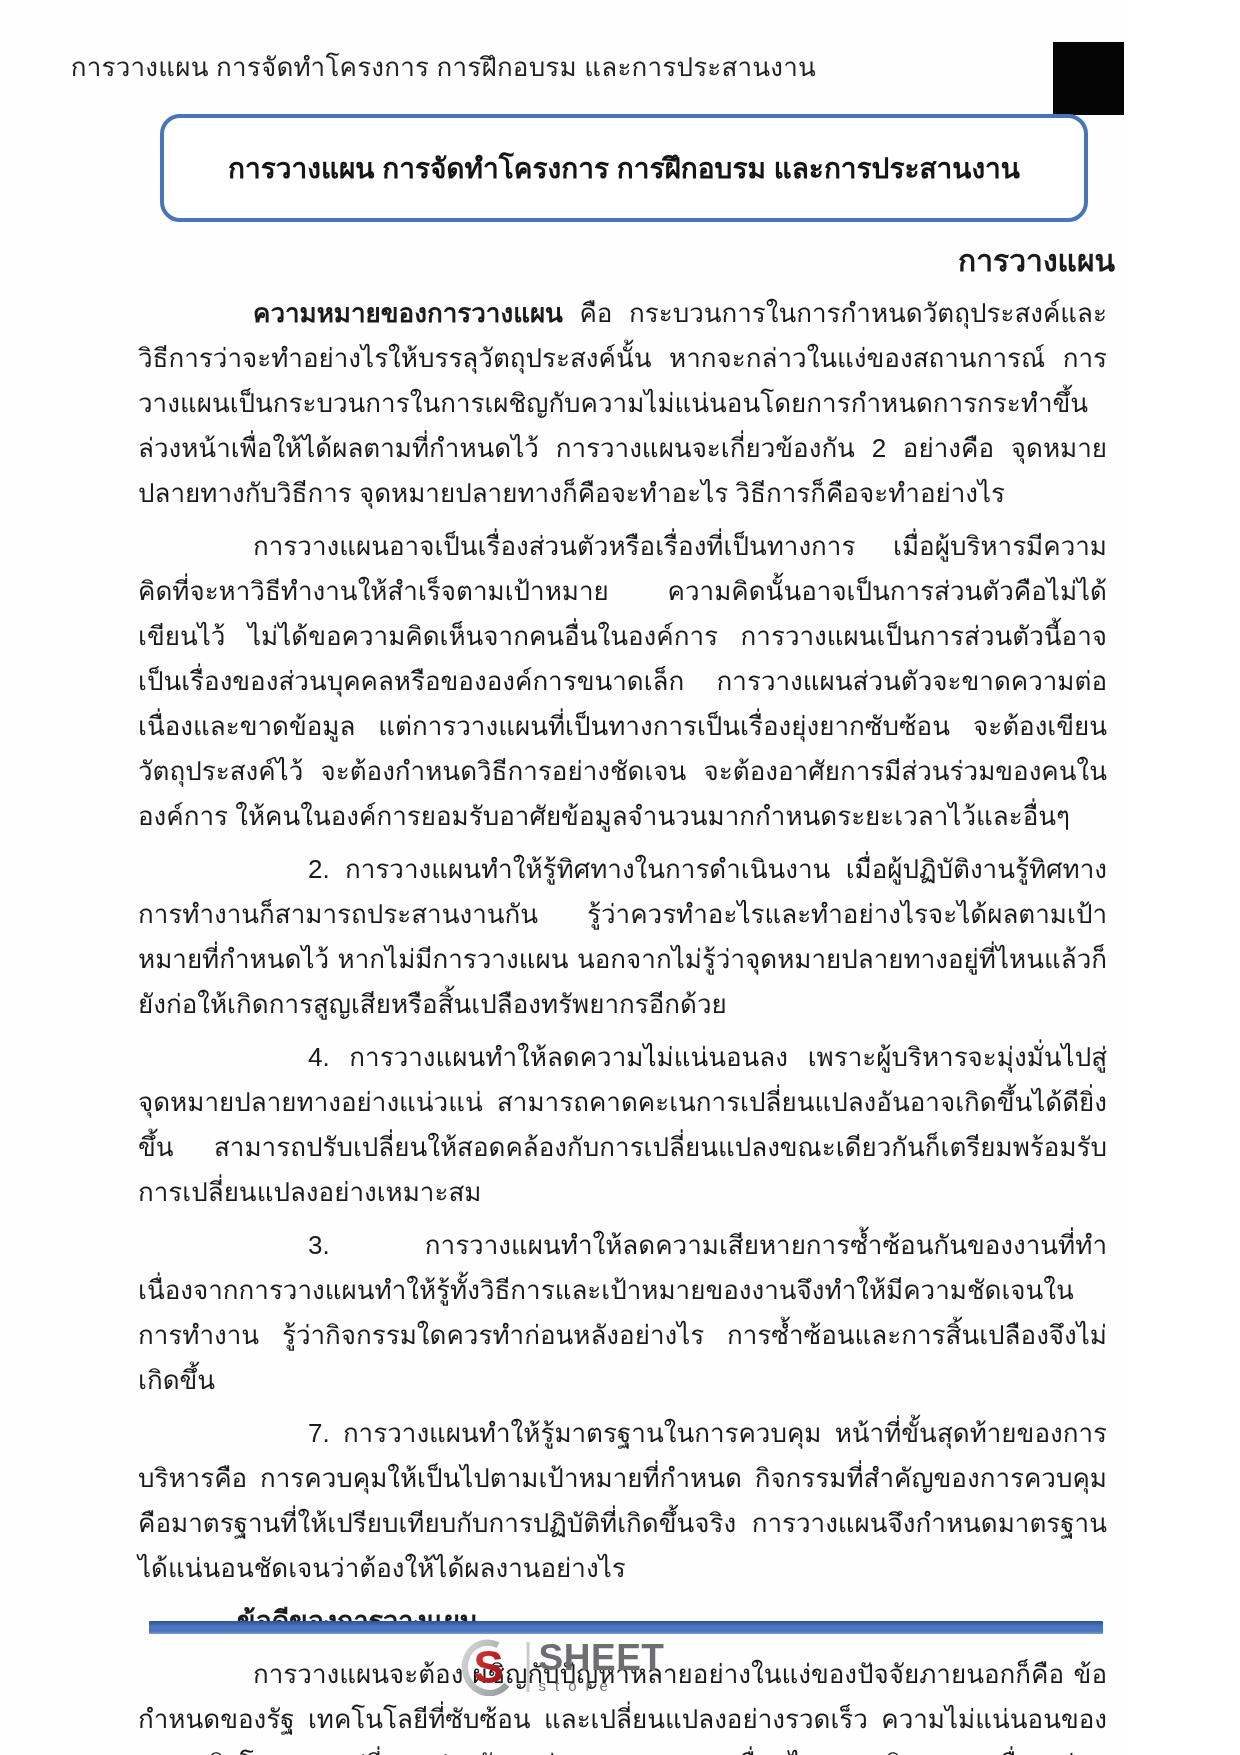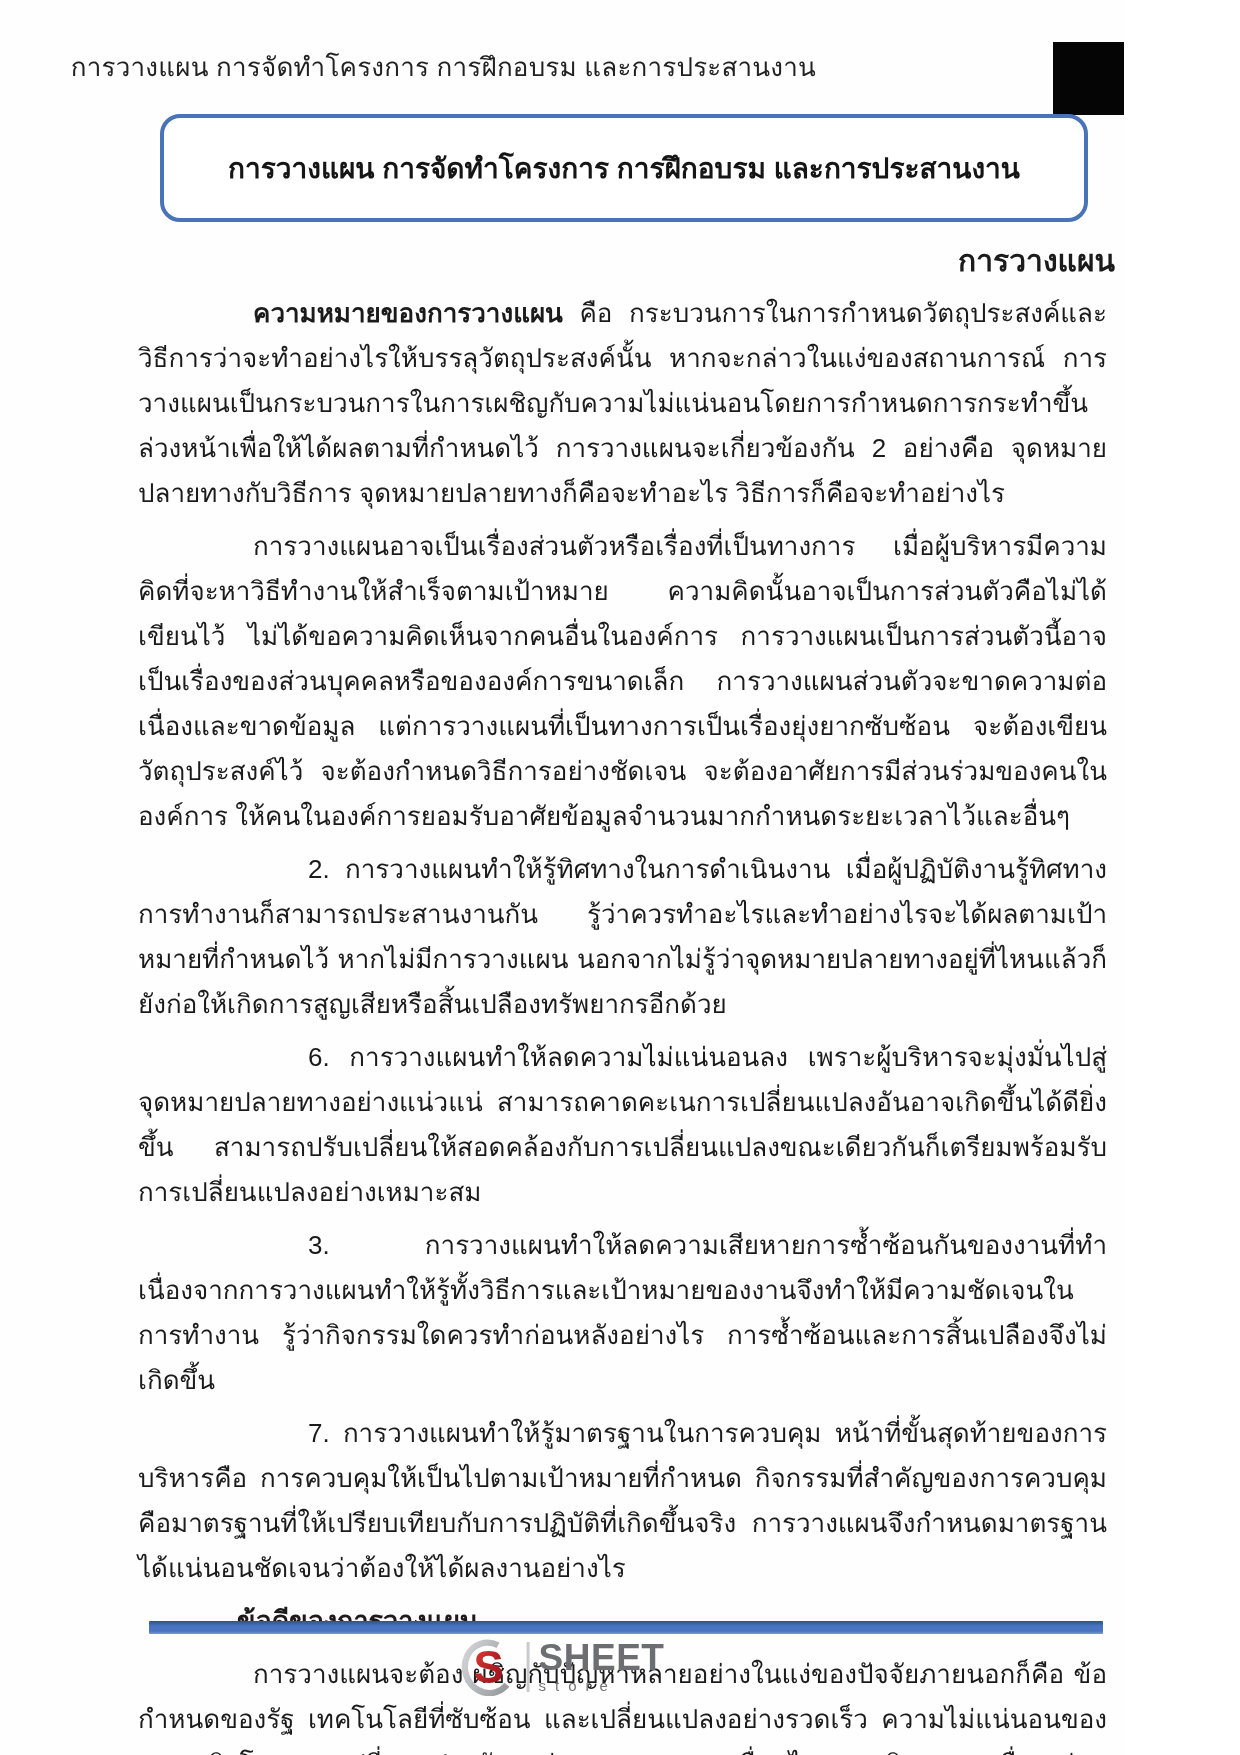--- a/index.html
+++ b/index.html
@@ -94,21 +94,21 @@
   <div class="main-text">
     <div class="section-title">การวางแผน</div>
 
     <p class="para"><span class="bold-lead">ความหมายของการวางแผน</span><span> คือ กระบวนการในการกำหนดวัตถุประสงค์และวิธีการว่าจะทำอย่างไรให้บรรลุวัตถุประสงค์นั้น หากจะกล่าวในแง่ของสถานการณ์ การวางแผนเป็นกระบวนการในการเผชิญกับความไม่แน่นอนโดยการกำหนดการกระทำขึ้นล่วงหน้าเพื่อให้ได้ผลตามที่กำหนดไว้ การวางแผนจะเกี่ยวข้องกัน 2 อย่างคือ จุดหมายปลายทางกับวิธีการ จุดหมายปลายทางก็คือจะทำอะไร วิธีการก็คือจะทำอย่างไร</span></p>
 
     <p class="para">การวางแผนอาจเป็นเรื่องส่วนตัวหรือเรื่องที่เป็นทางการ เมื่อผู้บริหารมีความคิดที่จะหาวิธีทำงานให้สำเร็จตามเป้าหมาย ความคิดนั้นอาจเป็นการส่วนตัวคือไม่ได้เขียนไว้ ไม่ได้ขอความคิดเห็นจากคนอื่นในองค์การ การวางแผนเป็นการส่วนตัวนี้อาจเป็นเรื่องของส่วนบุคคลหรือขององค์การขนาดเล็ก การวางแผนส่วนตัวจะขาดความต่อเนื่องและขาดข้อมูล แต่การวางแผนที่เป็นทางการเป็นเรื่องยุ่งยากซับซ้อน จะต้องเขียนวัตถุประสงค์ไว้ จะต้องกำหนดวิธีการอย่างชัดเจน จะต้องอาศัยการมีส่วนร่วมของคนในองค์การ ให้คนในองค์การยอมรับอาศัยข้อมูลจำนวนมากกำหนดระยะเวลาไว้และอื่นๆ</p>
 
 
     <p class="para objective">2. การวางแผนทำให้รู้ทิศทางในการดำเนินงาน เมื่อผู้ปฏิบัติงานรู้ทิศทางการทำงานก็สามารถประสานงานกัน รู้ว่าควรทำอะไรและทำอย่างไรจะได้ผลตามเป้าหมายที่กำหนดไว้ หากไม่มีการวางแผน นอกจากไม่รู้ว่าจุดหมายปลายทางอยู่ที่ไหนแล้วก็ยังก่อให้เกิดการสูญเสียหรือสิ้นเปลืองทรัพยากรอีกด้วย</p>
 
-    <p class="para objective">6. การวางแผนทำให้ลดความไม่แน่นอนลง เพราะผู้บริหารจะมุ่งมั่นไปสู่จุดหมายปลายทางอย่างแน่วแน่ สามารถคาดคะเนการเปลี่ยนแปลงอันอาจเกิดขึ้นได้ดียิ่งขึ้น สามารถปรับเปลี่ยนให้สอดคล้องกับการเปลี่ยนแปลงขณะเดียวกันก็เตรียมพร้อมรับการเปลี่ยนแปลงอย่างเหมาะสม</p>
+    <p class="para objective">4. การวางแผนทำให้ลดความไม่แน่นอนลง เพราะผู้บริหารจะมุ่งมั่นไปสู่จุดหมายปลายทางอย่างแน่วแน่ สามารถคาดคะเนการเปลี่ยนแปลงอันอาจเกิดขึ้นได้ดียิ่งขึ้น สามารถปรับเปลี่ยนให้สอดคล้องกับการเปลี่ยนแปลงขณะเดียวกันก็เตรียมพร้อมรับการเปลี่ยนแปลงอย่างเหมาะสม</p>
 
     <p class="para objective">3. การวางแผนทำให้ลดความเสียหายการซ้ำซ้อนกันของงานที่ทำ เนื่องจากการวางแผนทำให้รู้ทั้งวิธีการและเป้าหมายของงานจึงทำให้มีความชัดเจนในการทำงาน รู้ว่ากิจกรรมใดควรทำก่อนหลังอย่างไร การซ้ำซ้อนและการสิ้นเปลืองจึงไม่เกิดขึ้น</p>
 
     <p class="para objective">7. การวางแผนทำให้รู้มาตรฐานในการควบคุม หน้าที่ขั้นสุดท้ายของการบริหารคือ การควบคุมให้เป็นไปตามเป้าหมายที่กำหนด กิจกรรมที่สำคัญของการควบคุมคือมาตรฐานที่ให้เปรียบเทียบกับการปฏิบัติที่เกิดขึ้นจริง การวางแผนจึงกำหนดมาตรฐานได้แน่นอนชัดเจนว่าต้องให้ได้ผลงานอย่างไร</p>
 
     <div class="sub-heading">ข้อดีของการวางแผน</div>
 
     <p class="para">การวางแผนจะต้องเผชิญกับปัญหาหลายอย่างในแง่ของปัจจัยภายนอกก็คือ ข้อกำหนดของรัฐ เทคโนโลยีที่ซับซ้อน และเปลี่ยนแปลงอย่างรวดเร็ว ความไม่แน่นอนของเศรษฐกิจโลก การเปลี่ยนแปลงอัตราค่าแรงงาน การเคลื่อนไหวของเงินทุนและอื่นๆ ส่วนปัจจัยภายในองค์การก็ได้แก่ ประสิทธิภาพในการบริหารงาน โครงสร้างองค์การและระบบงาน ความหลากหลายทางด้านแรงงาน ความรู้ความสามารถ</p>
   </div>
 

